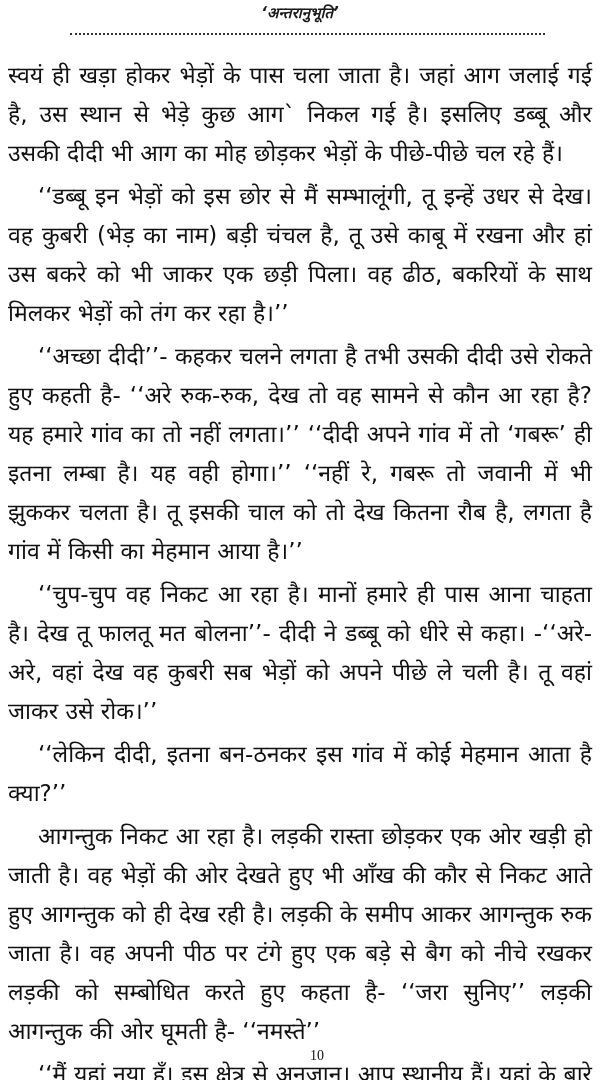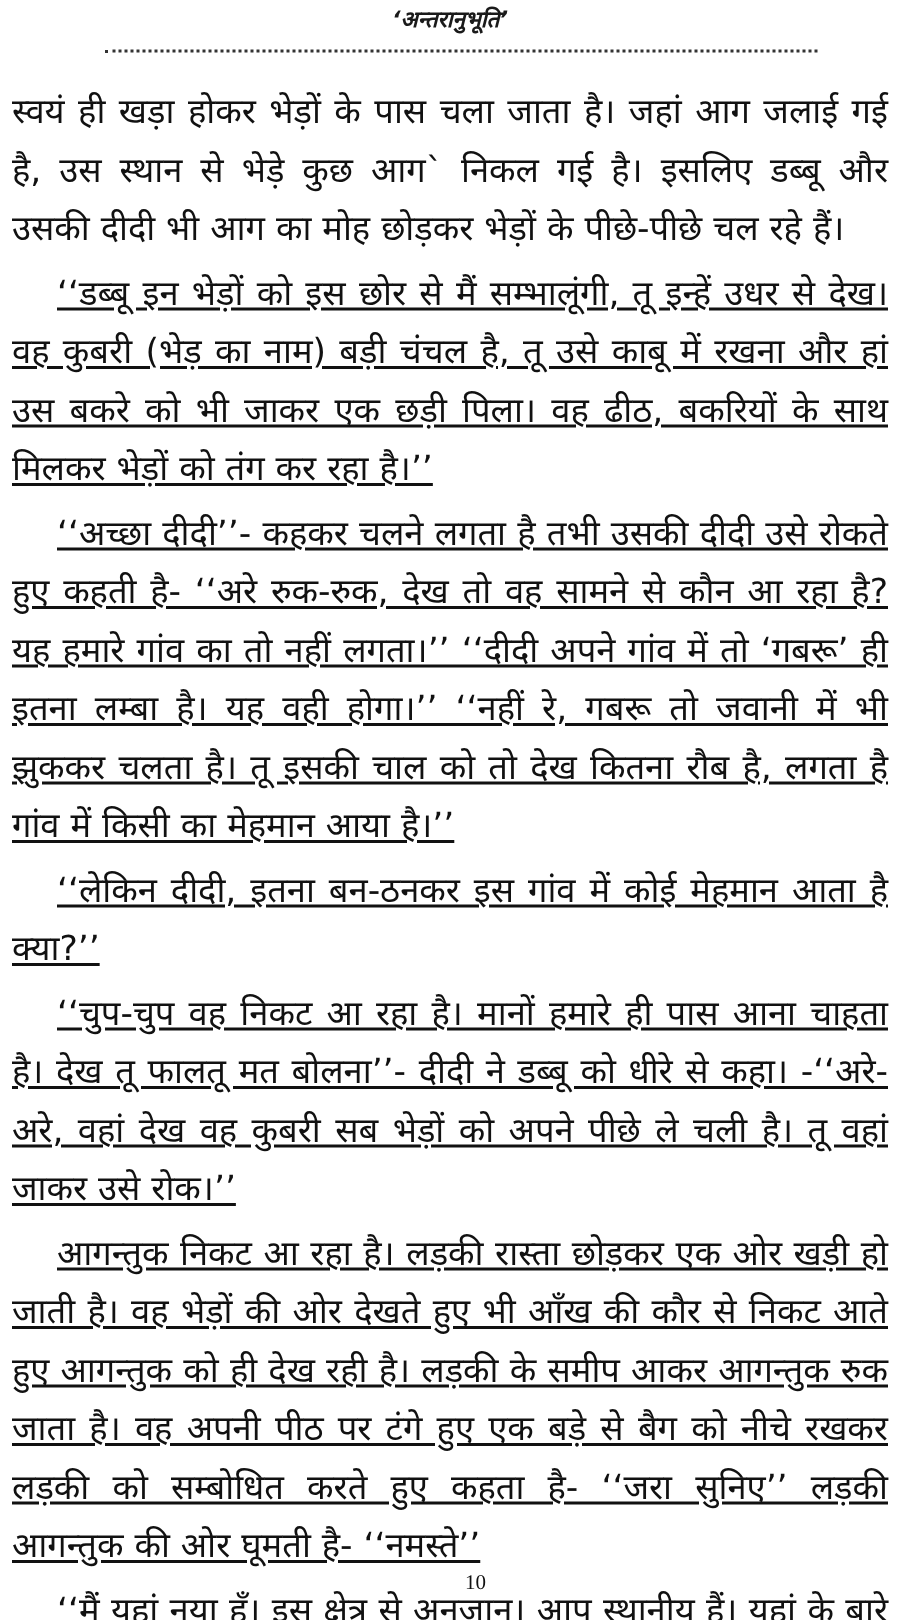--- a/index.html
+++ b/index.html
@@ -6,35 +6,35 @@
   body { width: 600px; height: 1080px; overflow: hidden; position: relative;
          font-family: "DejaVu Sans", sans-serif; color: #111; }
   .page { position: absolute; left: 0; top: 0; width: 600px; height: 1080px; }
   .running-head { position: absolute; top: 2px; left: 0; width: 600px; text-align: center;
                   font-size: 15px; font-style: italic; font-weight: bold; color: #1a1a1a; }
   .rule { position: absolute; top: 33px; left: 70px; width: 475px; height: 0;
           border-top: 2px dotted #333; }
   .body-text { position: absolute; top: 40px; left: 8px; width: 584px;
                font-size: 23px; line-height: 39px; text-align: justify; margin-top: 16px; }
   .para { margin: 0 0 4px 0; text-indent: 0; }
-  .para.indent { text-indent: 30px; text-decoration: underline; }
+  .para.indent { text-indent: 30px; }
   .page-number { position: absolute; top: 1048px; left: 0; width: 600px; text-align: center;
                  font-size: 14px; font-family: Liberation Serif, serif; padding-left: 17px; }
 </style>
 </head>
 <body>
 
 <div class="page">
   <div class="running-head">‘अन्तरानुभूति’</div>
   <div class="rule"></div>
 
   <div class="body-text">
     <p class="para">स्वयं ही खड़ा होकर भेड़ों के पास चला जाता है। जहां आग जलाई गई है, उस स्थान से भेड़े कुछ आग` निकल गई है। इसलिए डब्बू और उसकी दीदी भी आग का मोह छोड़कर भेड़ों के पीछे-पीछे चल रहे हैं।</p>
     <p class="para indent">‘‘डब्बू इन भेड़ों को इस छोर से मैं सम्भालूंगी, तू इन्हें उधर से देख। वह कुबरी (भेड़ का नाम) बड़ी चंचल है, तू उसे काबू में रखना और हां उस बकरे को भी जाकर एक छड़ी पिला। वह ढीठ, बकरियों के साथ मिलकर भेड़ों को तंग कर रहा है।’’</p>
     <p class="para indent">‘‘अच्छा दीदी’’- कहकर चलने लगता है तभी उसकी दीदी उसे रोकते हुए कहती है- ‘‘अरे रुक-रुक, देख तो वह सामने से कौन आ रहा है? यह हमारे गांव का तो नहीं लगता।’’ ‘‘दीदी अपने गांव में तो ‘गबरू’ ही इतना लम्बा है। यह वही होगा।’’ ‘‘नहीं रे, गबरू तो जवानी में भी झुककर चलता है। तू इसकी चाल को तो देख कितना रौब है, लगता है गांव में किसी का मेहमान आया है।’’</p>
+    <p class="para indent">‘‘चुप-चुप वह निकट आ रहा है। मानों हमारे ही पास आना चाहता है। देख तू फालतू मत बोलना’’- दीदी ने डब्बू को धीरे से कहा। -‘‘अरे-अरे, वहां देख वह कुबरी सब भेड़ों को अपने पीछे ले चली है। तू वहां जाकर उसे रोक।’’</p>
     <p class="para indent">‘‘लेकिन दीदी, इतना बन-ठनकर इस गांव में कोई मेहमान आता है क्या?’’</p>
-    <p class="para indent">‘‘चुप-चुप वह निकट आ रहा है। मानों हमारे ही पास आना चाहता है। देख तू फालतू मत बोलना’’- दीदी ने डब्बू को धीरे से कहा। -‘‘अरे-अरे, वहां देख वह कुबरी सब भेड़ों को अपने पीछे ले चली है। तू वहां जाकर उसे रोक।’’</p>
     <p class="para indent">आगन्तुक निकट आ रहा है। लड़की रास्ता छोड़कर एक ओर खड़ी हो जाती है। वह भेड़ों की ओर देखते हुए भी आँख की कौर से निकट आते हुए आगन्तुक को ही देख रही है। लड़की के समीप आकर आगन्तुक रुक जाता है। वह अपनी पीठ पर टंगे हुए एक बड़े से बैग को नीचे रखकर लड़की को सम्बोधित करते हुए कहता है- ‘‘जरा सुनिए’’ लड़की आगन्तुक की ओर घूमती है- ‘‘नमस्ते’’</p>
     <p class="para indent">‘‘मैं यहां नया हूँ। इस क्षेत्र से अनजान। आप स्थानीय हैं। यहां के बारे में बहुत कुछ जानती हैं। इस पर्वतीय क्षेत्र के विषय में मैं आपसे कुछ पूछना चाहता हूँ’’-लड़के ने कहा।</p>
   </div>
 
   <div class="page-number">10</div>
 </div>
 
 </body></html>

